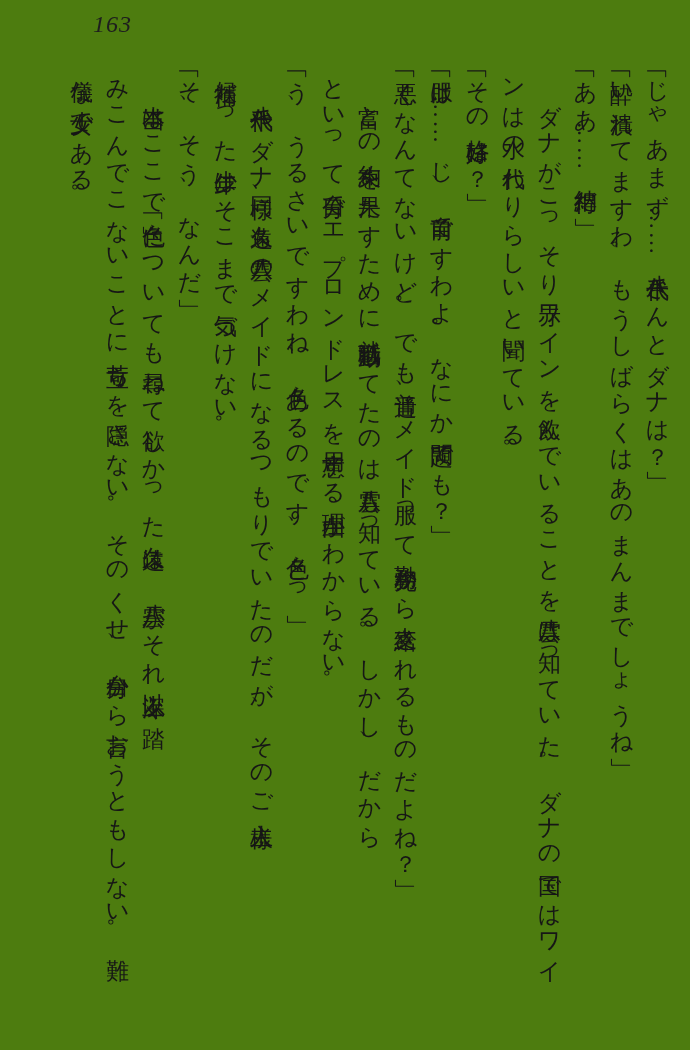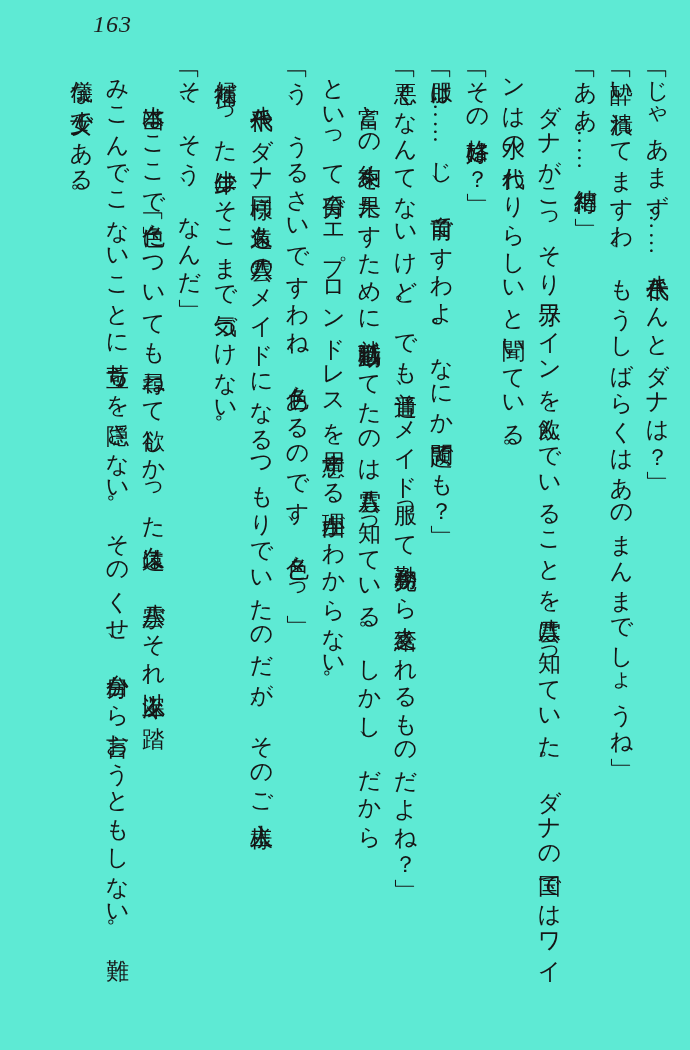--- a/index.html
+++ b/index.html
@@ -8,21 +8,21 @@
   }
   body {
     width: 690px;
     height: 1050px;
     background: #ffffff;
   }
   .page {
     position: relative;
     width: 690px;
     height: 1050px;
-    background: #5eead4;
+    background: #4d7c0f;
     overflow: hidden;
     font-family: "Liberation Serif", "DejaVu Serif", serif;
   }
   .page-number {
     position: absolute;
     top: 11px;
     left: 93px;
     font-size: 24px;
     font-style: italic;
     letter-spacing: 1px;

